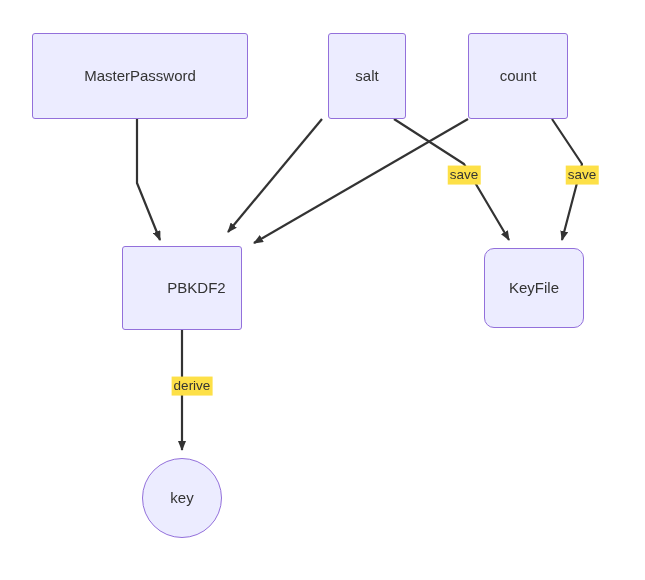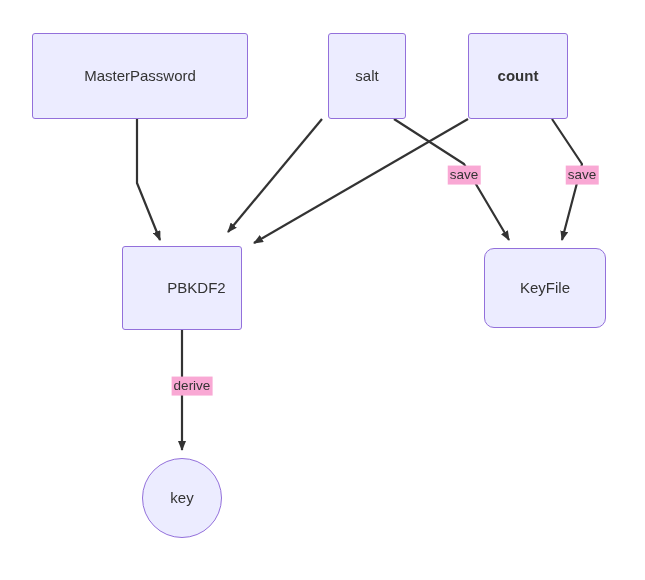--- a/index.html
+++ b/index.html
@@ -50,21 +50,21 @@
     border-radius: 50%;
     justify-content: center;
   }
   .node-label {
     pointer-events: none;
     white-space: nowrap;
   }
   .edge-label {
     position: absolute;
     z-index: 3;
-    background: #f9a8d4;
+    background: #fde047;
     color: #333333;
     font-size: 13.5px;
     font-family: "Liberation Sans", sans-serif;
     line-height: 1.25;
     padding: 1px 2px;
     white-space: nowrap;
     transform: translate(-50%, -50%);
   }
 </style>
 </head>
@@ -93,29 +93,29 @@
   </svg>
 
   <div class="node node-rect" style="left:32px; top:33px; width:216px; height:86px;">
     <span class="node-label">MasterPassword</span>
   </div>
 
   <div class="node node-rect" style="left:320px; top:33px; width:78px; height:86px;margin-left:8px;">
     <span class="node-label">salt</span>
   </div>
 
-  <div class="node node-rect" style="left:468px; top:33px; width:100px; height:86px;font-weight:bold;">
+  <div class="node node-rect" style="left:468px; top:33px; width:100px; height:86px;">
     <span class="node-label">count</span>
   </div>
 
   <div class="node node-rect" style="left:122px; top:246px; width:120px; height:84px;padding-left:29px;">
     <span class="node-label">PBKDF2</span>
   </div>
 
-  <div class="node node-round" style="left:484px; top:248px; width:122px; height:80px;">
+  <div class="node node-round" style="left:484px; top:248px; width:100px; height:80px;">
     <span class="node-label">KeyFile</span>
   </div>
 
   <div class="node node-circle" style="left:142px; top:458px; width:80px; height:80px;">
     <span class="node-label">key</span>
   </div>
 
   <div class="edge-label" style="left:464px; top:175px;">save</div>
 
   <div class="edge-label" style="left:582px; top:175px;">save</div>

